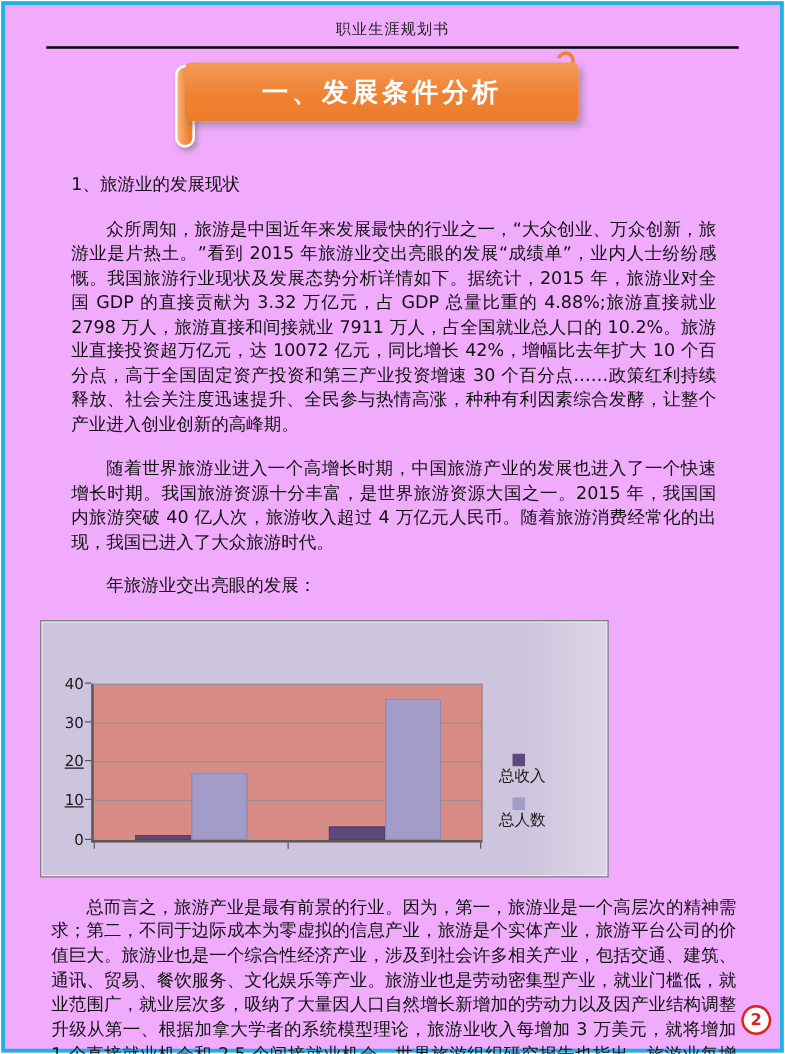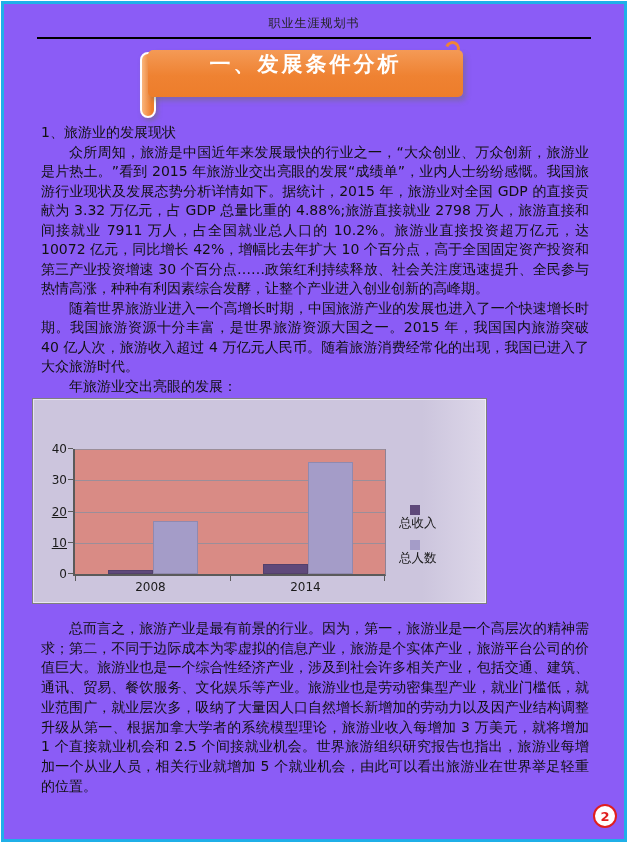--- a/index.html
+++ b/index.html
@@ -2,52 +2,52 @@
 <html><head>
 <meta charset="utf-8">
 <style>
   html,body { margin:0; padding:0; }
   body {
     width:628px; height:843px; position:relative; background:#ffffff;
     font-family:"DejaVu Sans", sans-serif; overflow:hidden;
   }
   .page {
     position:absolute; top:1px; left:1px; right:1px; bottom:1px;
-    border:3px solid #1fb0e8; box-sizing:border-box; background:#8b5cf6;
+    border:3px solid #1fb0e8; box-sizing:border-box; background:#f0abfc;
   }
   .header-title {
     margin-top:11px; text-align:center; font-size:12px; color:#222; letter-spacing:1px;
   }
   .header-rule {
     border:none; border-top:2px solid #000; margin:5px 33px 0 33px;
   }
   
   .banner-zone { position:relative; height:84px; }
   .banner-main {
     position:absolute; left:144px; top:11px; width:315px; height:47px;
     background:linear-gradient(180deg,#f49a56 0%, #ef8232 55%, #ed7d2b 100%);
     border-radius:5px; box-shadow:3px 4px 5px rgba(110,110,110,.45);
-    display:flex; align-items:flex-start; justify-content:center;
+    display:flex; align-items:center; justify-content:center;
   }
   .banner-title { color:#fff; font-size:21px; font-weight:bold; letter-spacing:3px; }
   .banner-handle {
     position:absolute; left:136px; top:13px; width:12px; height:62px;
     background:linear-gradient(90deg,#f9b57c 0%, #ee7e2c 80%);
     border:2px solid #fdfdfd; border-radius:8px;
     box-shadow:2px 3px 4px rgba(110,110,110,.5);
   }
   .banner-curl {
     position:absolute; left:441px; top:2px; width:9px; height:9px;
     border:3px solid #ef8436; border-radius:50%;
     border-bottom-color:transparent; border-left-color:transparent;
     transform:rotate(-25deg);
   }
   
   .content { margin:0 35px 0 37px; font-size:14px; line-height:19.5px; color:#111; text-align:justify; }
-  .content p { margin:0; text-indent:2em; }
+  .content p { margin:16px; text-indent:2em; }
   .content p.no-indent { text-indent:0; }
   
   .chart-box {
     position:relative; width:455px; height:206px; margin:2px 0 0 28px;
     background:linear-gradient(90deg,#ccc5dd 0%, #ccc5dd 86%, #ddd7e9 100%);
     border:1px solid #7f7f7f; box-shadow:inset 0 0 0 1px rgba(255,255,255,.55);
     box-sizing:border-box;
   }
   .chart-title {
     position:absolute; top:6px; left:0; width:100%; text-align:center;
@@ -123,24 +123,20 @@
         <div class="gridline" style="bottom: 92.75px;"></div>
         <div class="gridline" style="bottom: 124px;"></div>
         <div class="bar" style="left: 32.5px; width: 45px; height: 3.625px; background: rgb(95, 73, 122);"></div>
         <div class="bar" style="left: 77.5px; width: 45px; height: 53.5px; background: rgb(164, 156, 200);"></div>
         <div class="bar" style="left: 187.5px; width: 45px; height: 10.1562px; background: rgb(95, 73, 122);"></div>
         <div class="bar" style="left: 232.5px; width: 45px; height: 112.5px; background: rgb(164, 156, 200);"></div>
         <div class="xtickmark" style="left: 0px;"></div>
         <div class="xtickmark" style="left: 155px;"></div>
         <div class="xtickmark" style="left: 309px;"></div>
       </div>
-    <div class="x-axis">
-        <div class="xtick" style="left: 0px; width: 155px;">2008</div>
-        <div class="xtick" style="left: 155px; width: 155px;">2014</div>
-      </div>
     <div class="legend">
         <div class="legend-entry">
           <div class="legend-swatch" style="background: rgb(95, 73, 122);"></div>
           <div class="legend-label">总收入</div>
         </div>
         <div class="legend-entry">
           <div class="legend-swatch" style="background: rgb(164, 156, 200);"></div>
           <div class="legend-label">总人数</div>
         </div>
       </div>

